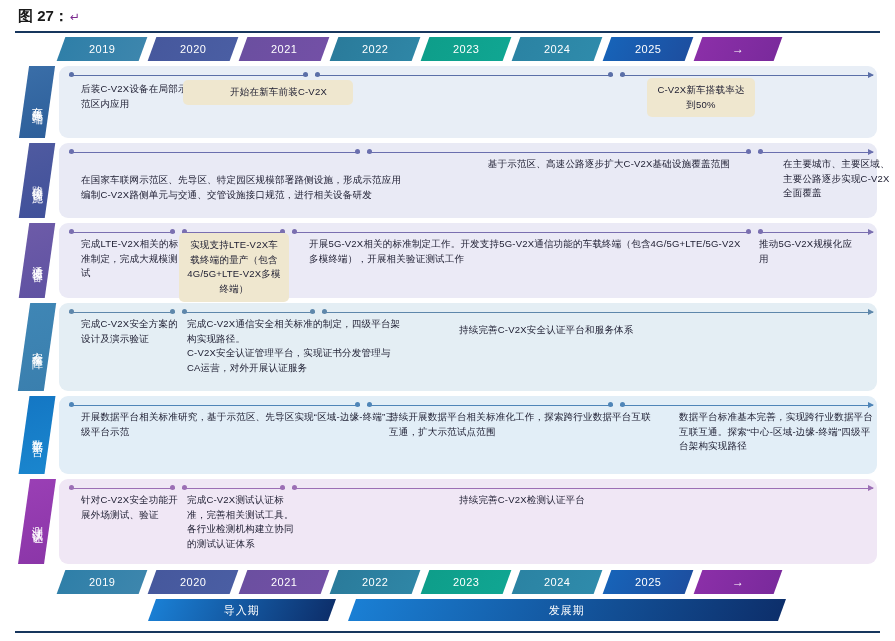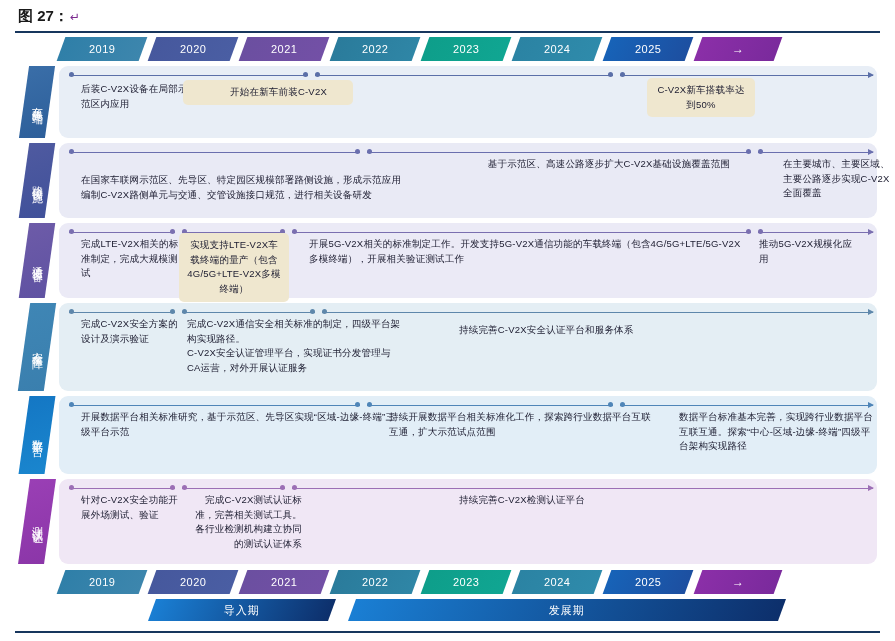--- a/index.html
+++ b/index.html
@@ -369,21 +369,21 @@
         <div class="line" style="background: rgb(156, 111, 181);"></div>
         <div class="dot l" style="background: rgb(156, 111, 181);"></div>
         <div class="dot r" style="background: rgb(156, 111, 181);"></div>
       </div>
       <div class="seg" style="left: 277px; width: 581px; top: 452px; color: rgb(156, 111, 181);">
         <div class="line" style="background: rgb(156, 111, 181);"></div>
         <div class="dot l" style="background: rgb(156, 111, 181);"></div>
         <div class="arrow"></div>
       </div>
       <div class="cell" style="left: 66px; top: 460px; width: 105px;"><span style="white-space: pre-line;">针对C-V2X安全功能开展外场测试、验证</span></div>
-      <div class="cell" style="left: 172px; top: 460px; width: 115px; text-align: right;"><span style="white-space: pre-line;">完成C-V2X测试认证标准，完善相关测试工具。各行业检测机构建立协同的测试认证体系</span></div>
+      <div class="cell" style="left: 172px; top: 460px; width: 115px;"><span style="white-space: pre-line;">完成C-V2X测试认证标准，完善相关测试工具。各行业检测机构建立协同的测试认证体系</span></div>
       <div class="cell" style="left: 444px; top: 460px; width: 300px;"><span style="white-space: pre-line;">持续完善C-V2X检测认证平台</span></div>
     </div>
 
   <div id="phaseHost">
       <div class="phase" style="left: 137px; width: 180px; top: 566px; background: linear-gradient(95deg, rgb(26, 127, 212), rgb(13, 47, 107));">
         <span>导入期</span>
       </div>
       <div class="phase" style="left: 337px; width: 430px; top: 566px; background: linear-gradient(95deg, rgb(26, 127, 212), rgb(13, 47, 107));">
         <span>发展期</span>
       </div>

